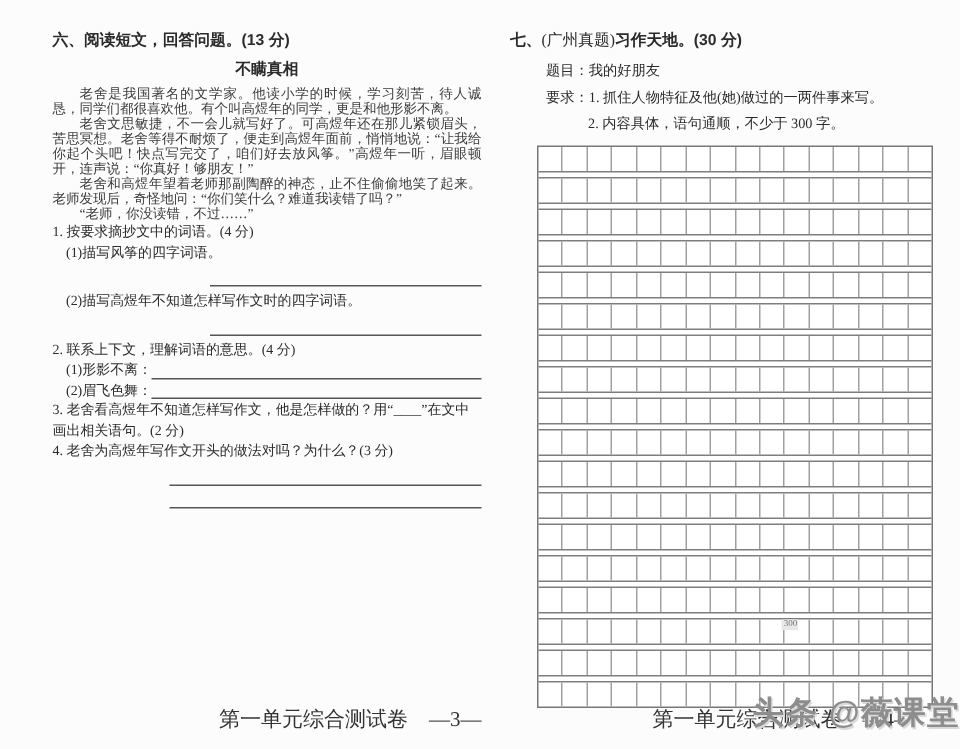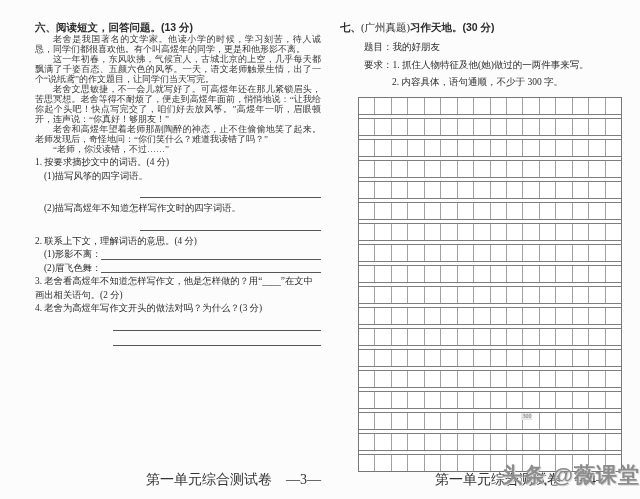--- a/index.html
+++ b/index.html
@@ -65,23 +65,23 @@
     font-family:"Liberation Sans","DejaVu Sans",sans-serif;
     font-weight:bold;font-size:21px;color:#8d8d8d;letter-spacing:1px;
     text-shadow:1px 1px 0 #d9d9d9;white-space:nowrap;
   }
 </style>
 </head>
 <body>
 
 <div class="page-col page-left">
   <div class="sec-header">六、阅读短文，回答问题。(13 分)</div>
+  <div class="passage-title">不瞒真相</div>
   <div class="passage">
     <p>老舍是我国著名的文学家。他读小学的时候，学习刻苦，待人诚恳，同学们都很喜欢他。有个叫高煜年的同学，更是和他形影不离。</p>
-    <p>这一年初春，东风吹拂，气候宜人，古城北京的上空，几乎每天都飘满了千姿百态、五颜六色的风筝。一天，语文老师触景生情，出了一个“说纸鸢”的作文题目，让同学们当天写完。</p>
     <p>老舍文思敏捷，不一会儿就写好了。可高煜年还在那儿紧锁眉头，苦思冥想。老舍等得不耐烦了，便走到高煜年面前，悄悄地说：“让我给你起个头吧！快点写完交了，咱们好去放风筝。”高煜年一听，眉眼顿开，连声说：“你真好！够朋友！”</p>
     <p>老舍和高煜年望着老师那副陶醉的神态，止不住偷偷地笑了起来。老师发现后，奇怪地问：“你们笑什么？难道我读错了吗？”</p>
     <p>“老师，你没读错，不过……”</p>
   </div>
   <div class="questions">
     <p class="stem">1. 按要求摘抄文中的词语。(4 分)</p>
     <p class="sub">(1)描写风筝的四字词语。</p>
     <div class="blank-q1"></div>
     <p class="sub">(2)描写高煜年不知道怎样写作文时的四字词语。</p>
     <div class="blank-q1"></div>

